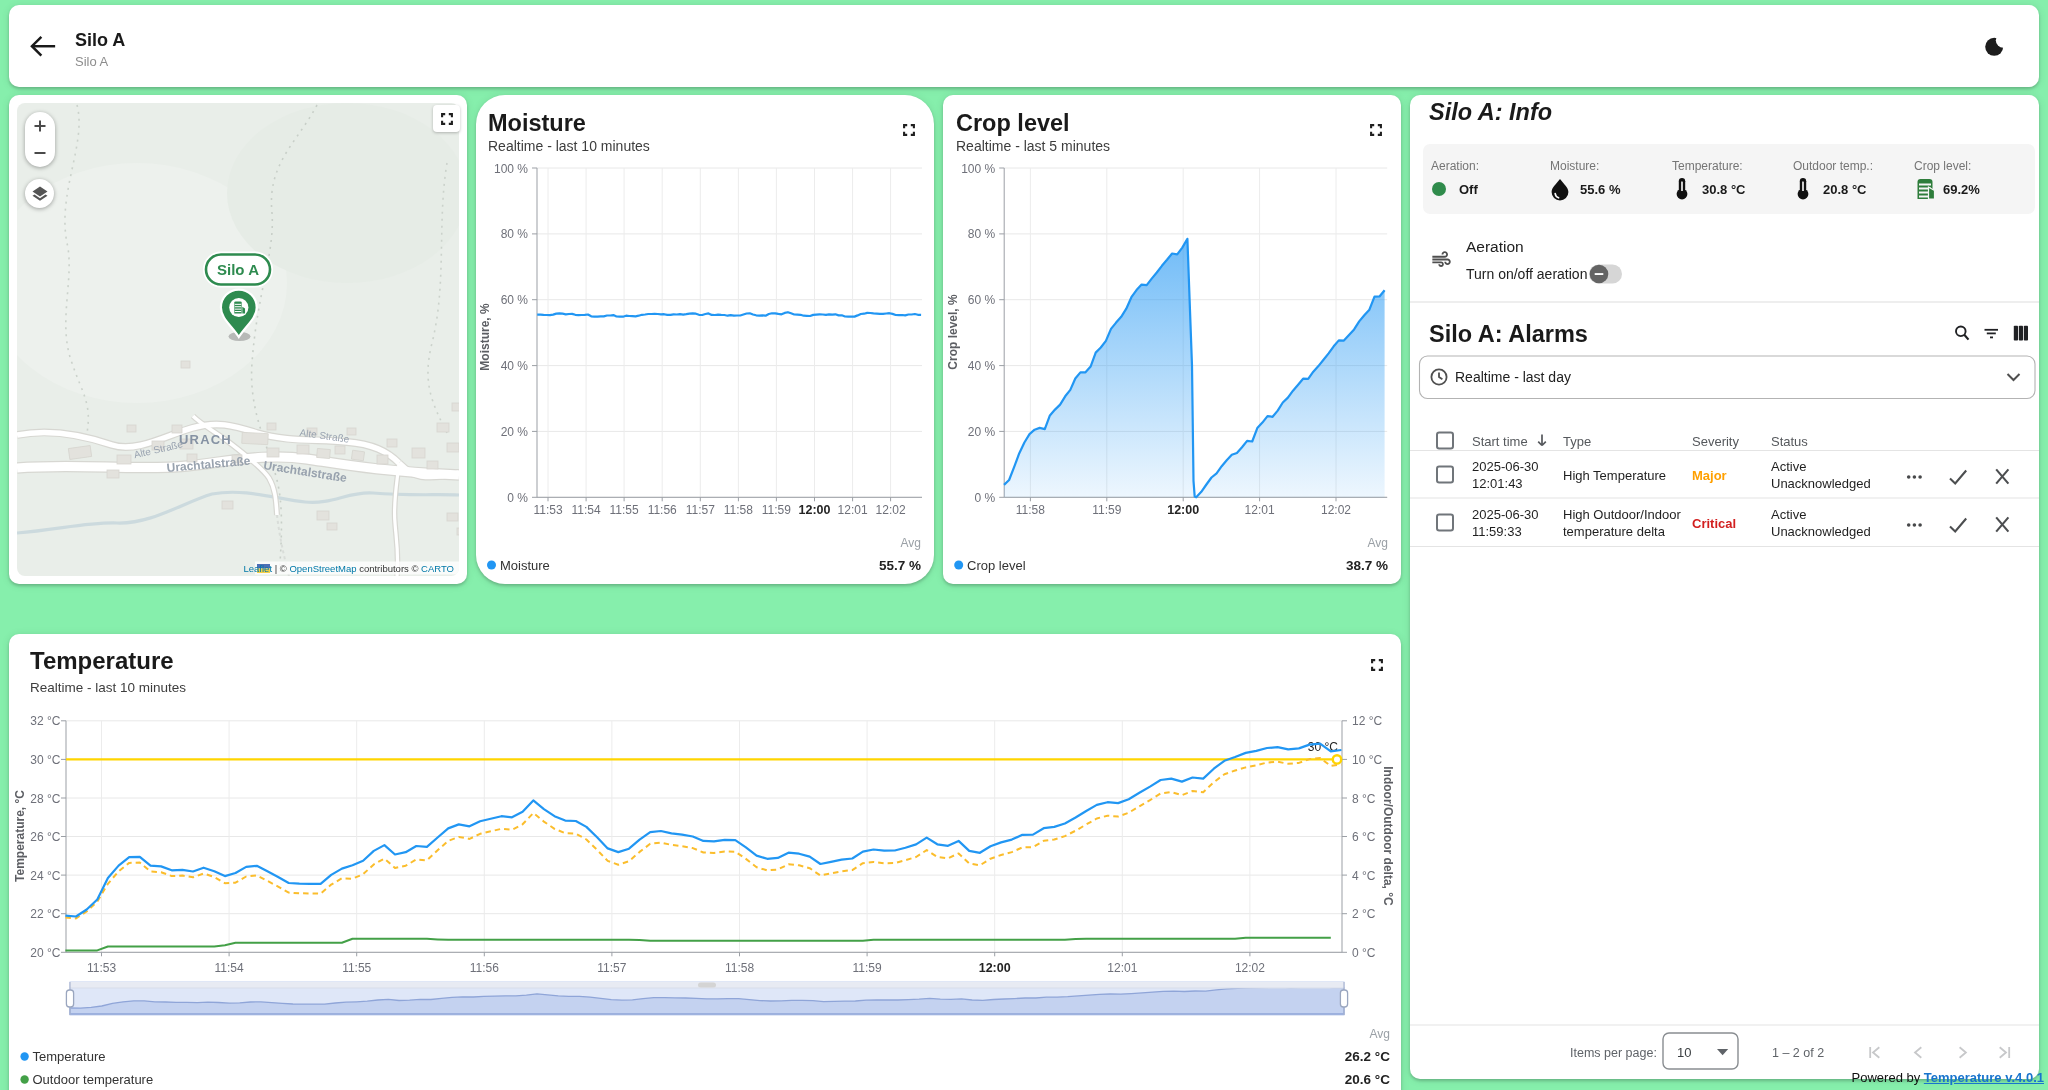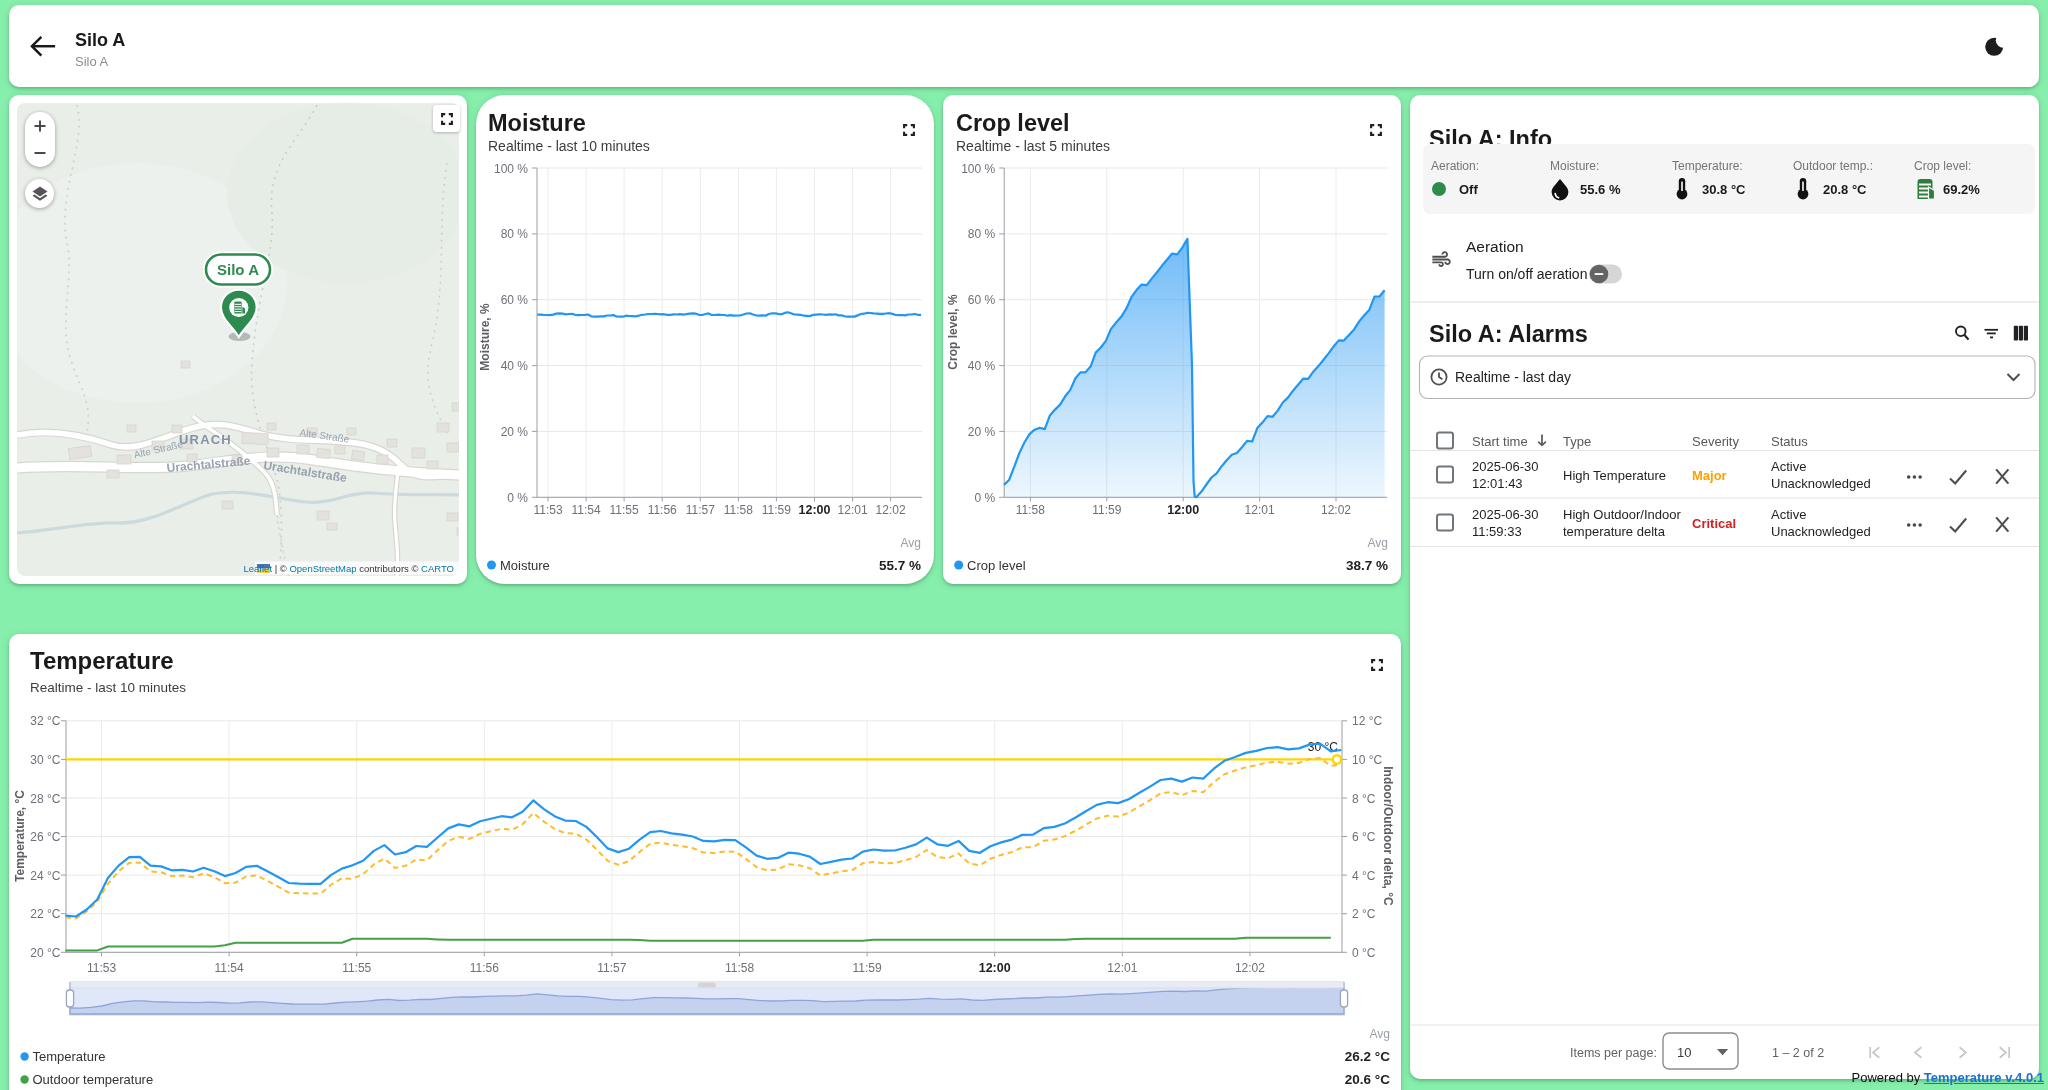--- a/index.html
+++ b/index.html
@@ -341,21 +341,21 @@
 <text x="1390" y="1020.0" font-size="13.5" font-weight="bold" fill="#222" text-anchor="end">26.2 °C</text>
 <circle cx="24.6" cy="1038.5" r="4.2" fill="#43a047"></circle>
 <text x="32.5" y="1043.0" font-size="13" fill="#333">Outdoor temperature</text>
 <text x="1390" y="1043.0" font-size="13.5" font-weight="bold" fill="#222" text-anchor="end">20.6 °C</text>
 <circle cx="24.6" cy="1061.5" r="4.2" fill="#fbbd2c"></circle>
 <text x="32.5" y="1066.0" font-size="13" fill="#333">Indoor/Outdoor delta</text>
 <text x="1390" y="1066.0" font-size="13.5" font-weight="bold" fill="#222" text-anchor="end">5.6 °C</text>
 </svg>
     </div>
 <div class="card" style="left:1410px;top:95px;width:629px;height:984px;">
-<div class="wtitle" style="position:absolute;left:19px;top:31px;">Silo A: Info</div>
+<div class="wtitle" style="position:absolute;left:19px;top:4px;font-style:italic;">Silo A: Info</div>
 <div style="position:absolute;left:13px;top:49px;width:612px;height:70px;background:#f5f5f5;border-radius:7px;"></div>
 <svg width="629" height="984" viewBox="1410 95 629 984" style="position:absolute;left:0;top:0;">
 <text x="1431" y="169.5" font-size="12" fill="#757575">Aeration:</text>
 <text x="1550" y="169.5" font-size="12" fill="#757575">Moisture:</text>
 <text x="1672" y="169.5" font-size="12" fill="#757575">Temperature:</text>
 <text x="1793" y="169.5" font-size="12" fill="#757575">Outdoor temp.:</text>
 <text x="1914" y="169.5" font-size="12" fill="#757575">Crop level:</text>
 <circle cx="1439" cy="189" r="7" fill="#2f8b4b"></circle>
 <text x="1459" y="194" font-size="13" font-weight="bold" fill="#1a1a1a">Off</text>
 <path d="M1560 179 c 3.8 5.0 8.4 8.6 8.4 13.0 a 8.4 8.4 0 0 1 -16.8 0 c 0 -4.4 4.6 -8.0 8.4 -13.0 z" fill="#111"></path>

